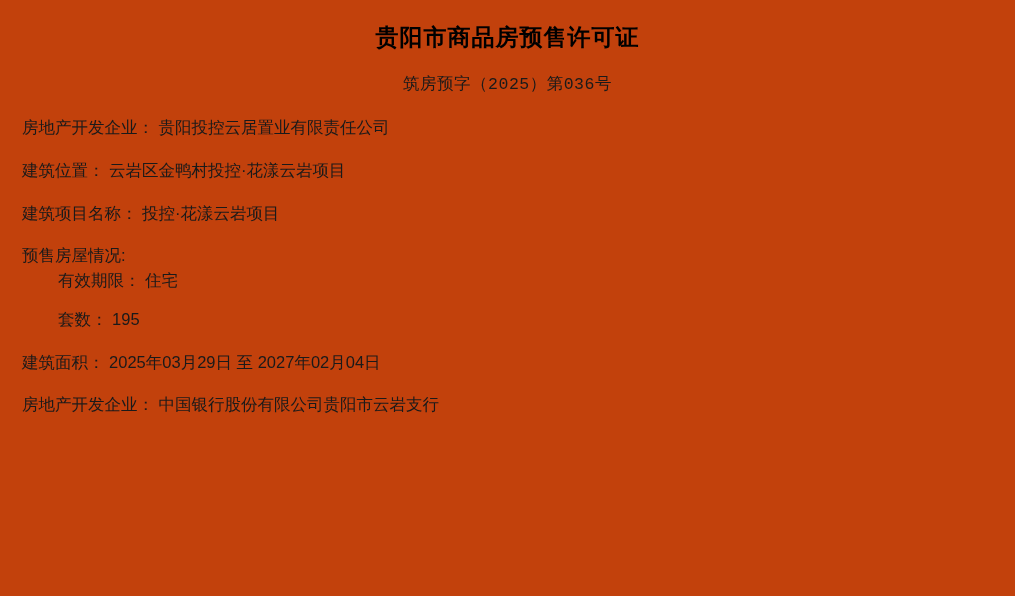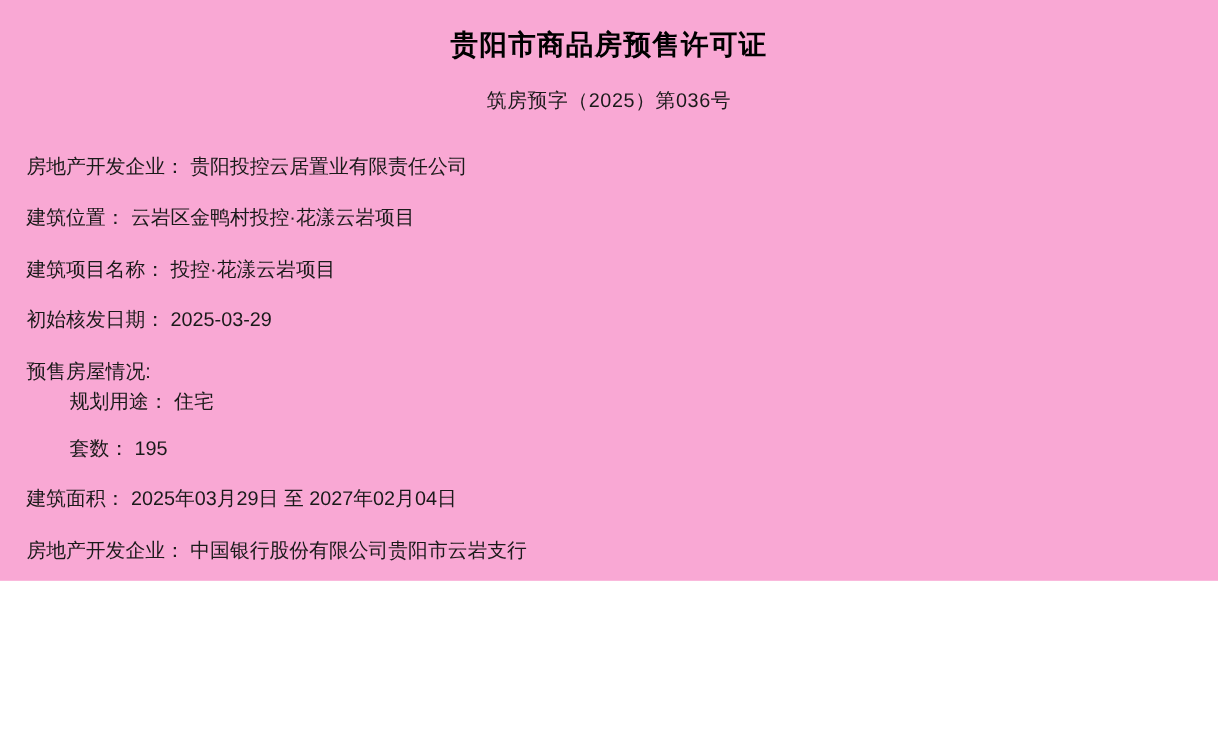--- a/index.html
+++ b/index.html
@@ -10,47 +10,48 @@
     width: 1015px;
     height: 612px;
     background: #ffffff;
     font-family: "Liberation Sans", "DejaVu Sans", sans-serif;
     color: #1a1a1a;
     position: relative;
     overflow: hidden;
   }
   .page {
     width: 1015px;
-    height: 484px;
+    height: 596px;
     box-sizing: border-box;
     display: flex;
     flex-direction: column;
-    background: #f9a8d4;
+    background: #c2410c;
   }
   .content {
     flex: 1 1 auto;
     padding: 0;
   }
   .doc-title {
     text-align: center;
     font-size: 23px;
     font-weight: bold;
     letter-spacing: 1px;
     margin-top: 22px;
     color: #000000;
   }
   .doc-subtitle {
     text-align: center;
     font-size: 16.5px;
     margin-top: 20px;
     color: #1a1a1a;
     letter-spacing: 0.5px;
+    font-family: Liberation Mono, monospace;
   }
   .fields {
-    margin-top: 32px;
+    margin-top: 20px;
     padding-left: 22px;
     padding-right: 22px;
   }
   .field-row {
     font-size: 16.5px;
     line-height: 1.5;
     margin-bottom: 18px;
     color: #1a1a1a;
     white-space: nowrap;
   }
@@ -95,29 +96,25 @@
         <span class="field-label">建筑位置：</span>
         <span class="field-value">云岩区金鸭村投控·花漾云岩项目</span>
       </div>
 
       <div class="field-row">
         <span class="field-label">建筑项目名称：</span>
         <span class="field-value">投控·花漾云岩项目</span>
       </div>
 
 
-      <div class="field-row">
-        <span class="field-label">初始核发日期：</span>
-        <span class="field-value">2025-03-29</span>
-      </div>
 
       <div class="field-row sub-block">预售房屋情况:</div>
 
       <div class="sub-row">
-        <span class="field-label">规划用途：</span>
+        <span class="field-label">有效期限：</span>
         <span class="field-value">住宅</span>
       </div>
 
       <div class="sub-row">
         <span class="field-label">套数：</span>
         <span class="field-value">195</span>
       </div>
 
 
       <div class="spacer-small"></div>

